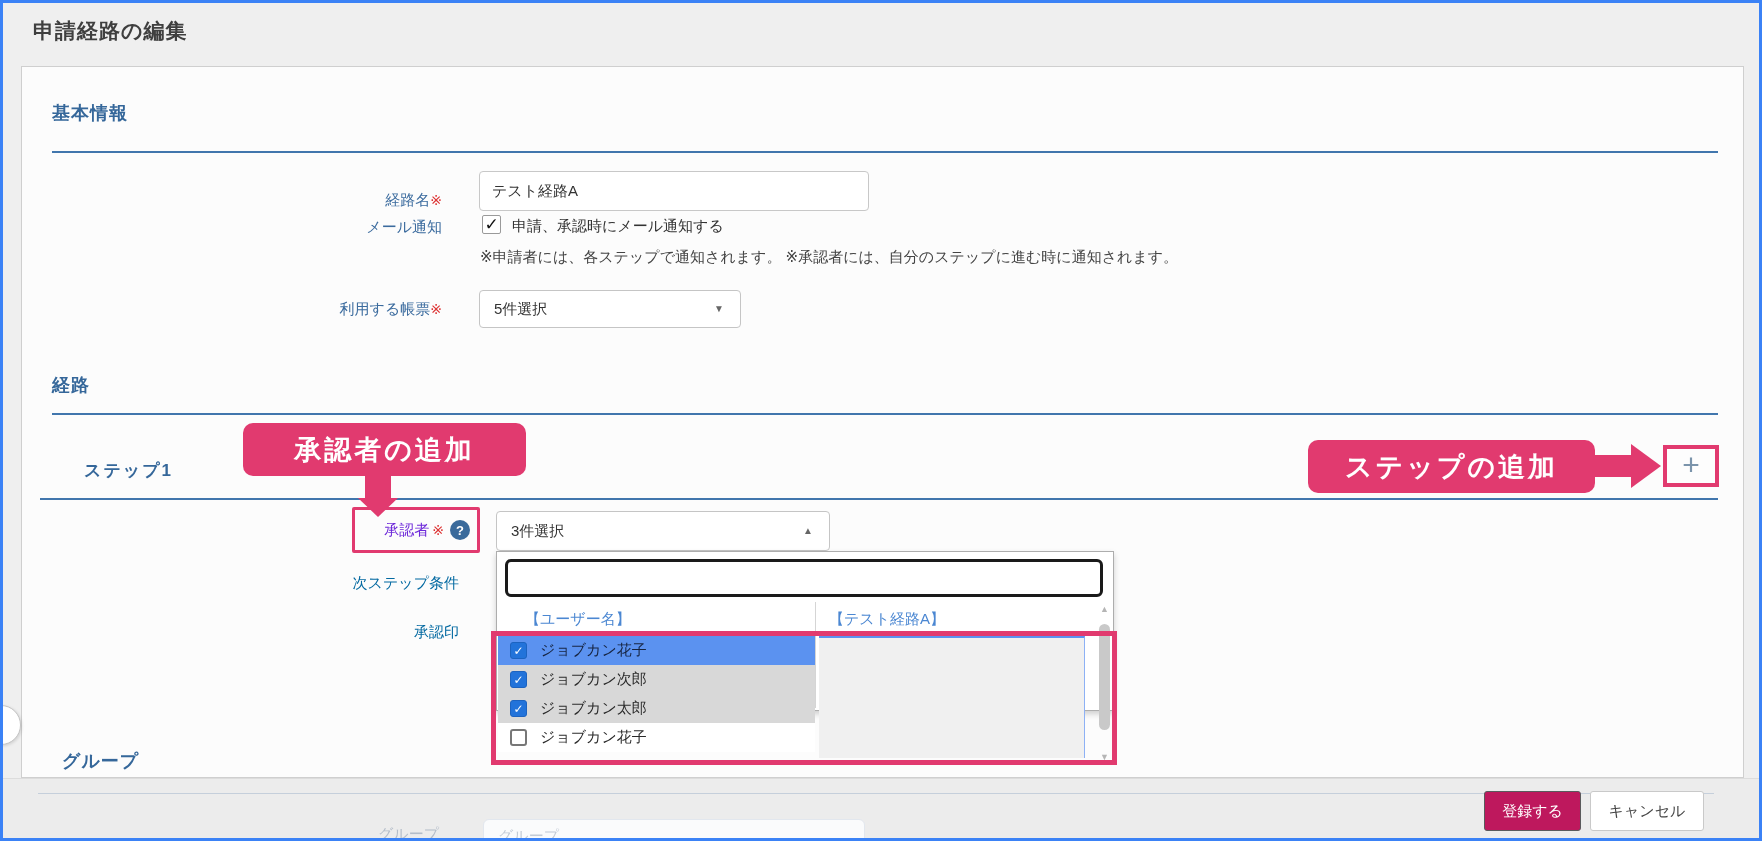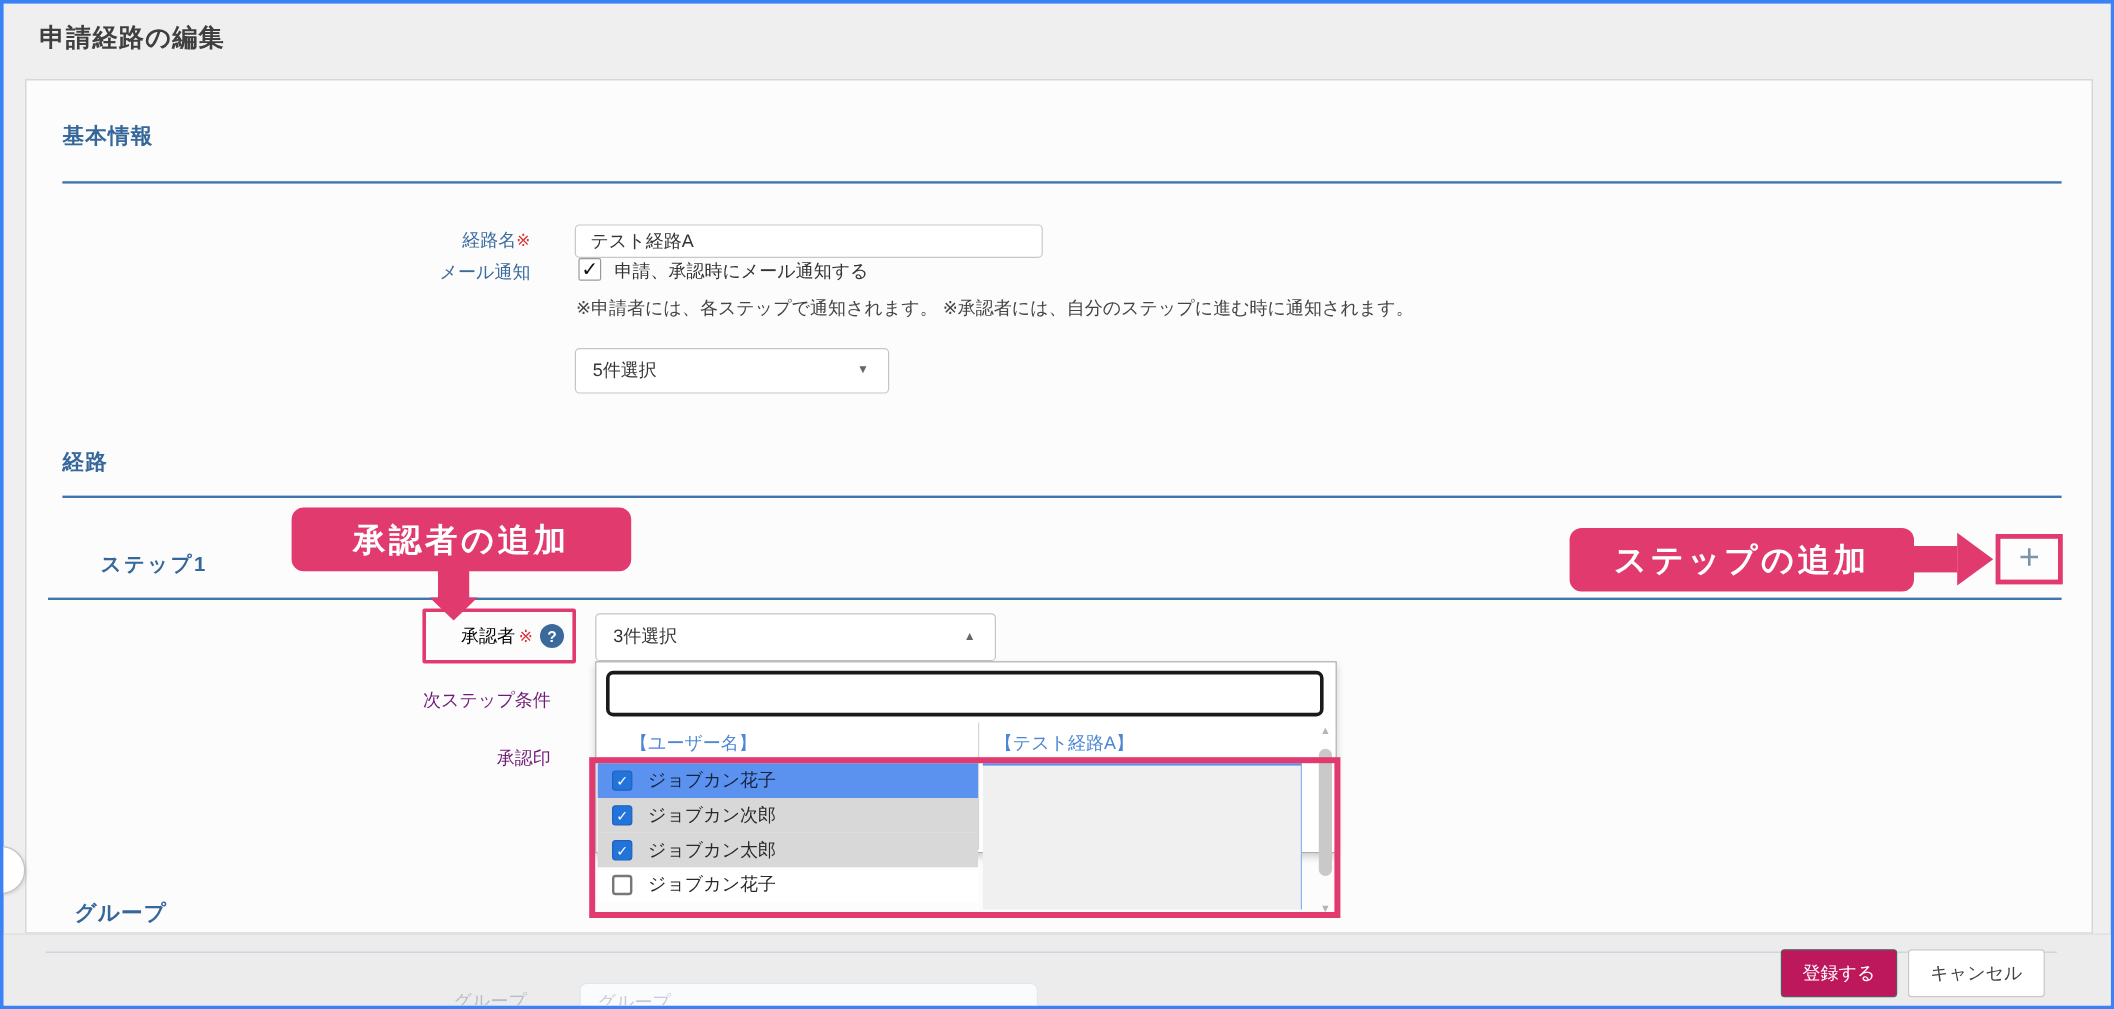--- a/index.html
+++ b/index.html
@@ -10,21 +10,21 @@
   .page-title { position:absolute; left:30px; top:14px; font-size:21px; font-weight:bold;
                 color:#3f3f3f; letter-spacing:1px; }
 
   .card { position:absolute; left:18px; top:63px; width:1723px; height:712px;
           background:#fcfcfc; border:1px solid #cfcfcf; }
 
   .section-title { position:absolute; color:#35679a; font-weight:bold; font-size:18px; letter-spacing:1px; }
   .rule { position:absolute; height:0; border-top:2px solid #4176ad; }
 
   .flabel { position:absolute; color:#3b6b9e; font-size:15px; text-align:right; width:420px; left:0; }
-  .flabel2 { position:absolute; color:#701a75; font-size:15px; text-align:right; width:437px; left:0; }
+  .flabel2 { position:absolute; color:#0369a1; font-size:15px; text-align:right; width:437px; left:0; }
   .req { color:#dd3232; font-size:14px; }
 
   .text-input { position:absolute; background:#fff; border:1px solid #c8c8c8; border-radius:4px;
                 font-size:15px; color:#333; padding:0 12px; font-family:inherit; }
 
   .cbx-dark { position:absolute; width:19px; height:19px; background:#fff; border:1px solid #9a9a9a;
               border-radius:2px; color:#111; font-size:17px; font-weight:bold; line-height:17px;
               text-align:center; }
   .cbx-text { position:absolute; font-size:15px; color:#333; }
   .note { position:absolute; font-size:15px; color:#444; }
@@ -36,21 +36,21 @@
 
   .step-title { position:absolute; color:#35679a; font-weight:bold; font-size:17px; letter-spacing:2px; }
 
   .plus-btn { position:absolute; left:1641px; top:378px; width:56px; height:42px; background:#fdfdfd;
               border:4px solid #e13a6f; display:flex; align-items:center; justify-content:center; }
   .plus-btn span { color:#7b94ab; font-size:30px; font-weight:300; line-height:1; margin-top:-3px; }
 
   .approver-box { position:absolute; left:330px; top:440px; width:128px; height:46px;
                   border:3px solid #e13a6f; border-radius:2px; display:flex; align-items:center;
                   justify-content:flex-end; padding-right:7px; gap:3px; background:transparent; }
-  .approver-box .lbl { color:#000000; font-size:15px; }
+  .approver-box .lbl { color:#6d28d9; font-size:15px; }
   .help-icon { width:20px; height:20px; border-radius:50%; background:#3a6a9b; color:#fff;
                font-size:13px; font-weight:bold; display:flex; align-items:center; justify-content:center;
                margin-left:3px; }
 
   
   .dd-panel { position:absolute; left:474px; top:484px; width:618px; height:160px; background:#fff;
               border:1px solid #adadad; box-shadow:0 3px 6px rgba(0,0,0,.18); z-index:5; }
   .dd-search { position:absolute; left:8px; top:7px; width:598px; height:38px; border:3px solid #1a1a1a;
                border-radius:6px; background:#fff; font-size:16px; padding:0 10px; font-family:inherit; }
   .dd-colhead { position:absolute; top:58px; font-size:15px; color:#4b87d2; }
@@ -109,27 +109,28 @@
 <div class="screen">
 
   <div class="page-title">申請経路の編集</div>
 
   <div class="card">
 
     <div class="section-title" style="left:30px; top:34px;">基本情報</div>
     <div class="rule" style="left:30px; top:84px; width:1666px;"></div>
 
     <div class="flabel" style="top:124px;"><span>経路名</span><span class="req">※</span></div>
-    <input class="text-input" style="left: 457px; top: 120px; width: 390px; height: 28px;" value="テスト経路A">
+    <input class="text-input" style="left: 457px; top: 104px; width: 390px; height: 40px;" value="テスト経路A">
 
     <div class="flabel" style="top:151px;">メール通知</div>
     <span class="cbx-dark" style="left:460px; top:148px;">✓</span>
     <span class="cbx-text" style="left:490px; top:150px;">申請、承認時にメール通知する</span>
     <div class="note" style="left:458px; top:181px;">※申請者には、各ステップで通知されます。 ※承認者には、自分のステップに進む時に通知されます。</div>
 
+    <div class="flabel" style="top:233px;"><span>利用する帳票</span><span class="req">※</span></div>
     <div class="select" style="left:457px; top:223px; width:262px; height:38px; line-height:36px;">
       <span>5件選択</span>
       <span class="caret">▼</span>
     </div>
 
     <div class="section-title" style="left:30px; top:306px;">経路</div>
     <div class="rule" style="left:30px; top:346px; width:1666px;"></div>
 
     <div class="step-title" style="left:62px; top:392px;">ステップ1</div>
     <div class="rule" style="left:18px; top:431px; width:1678px;"></div>

